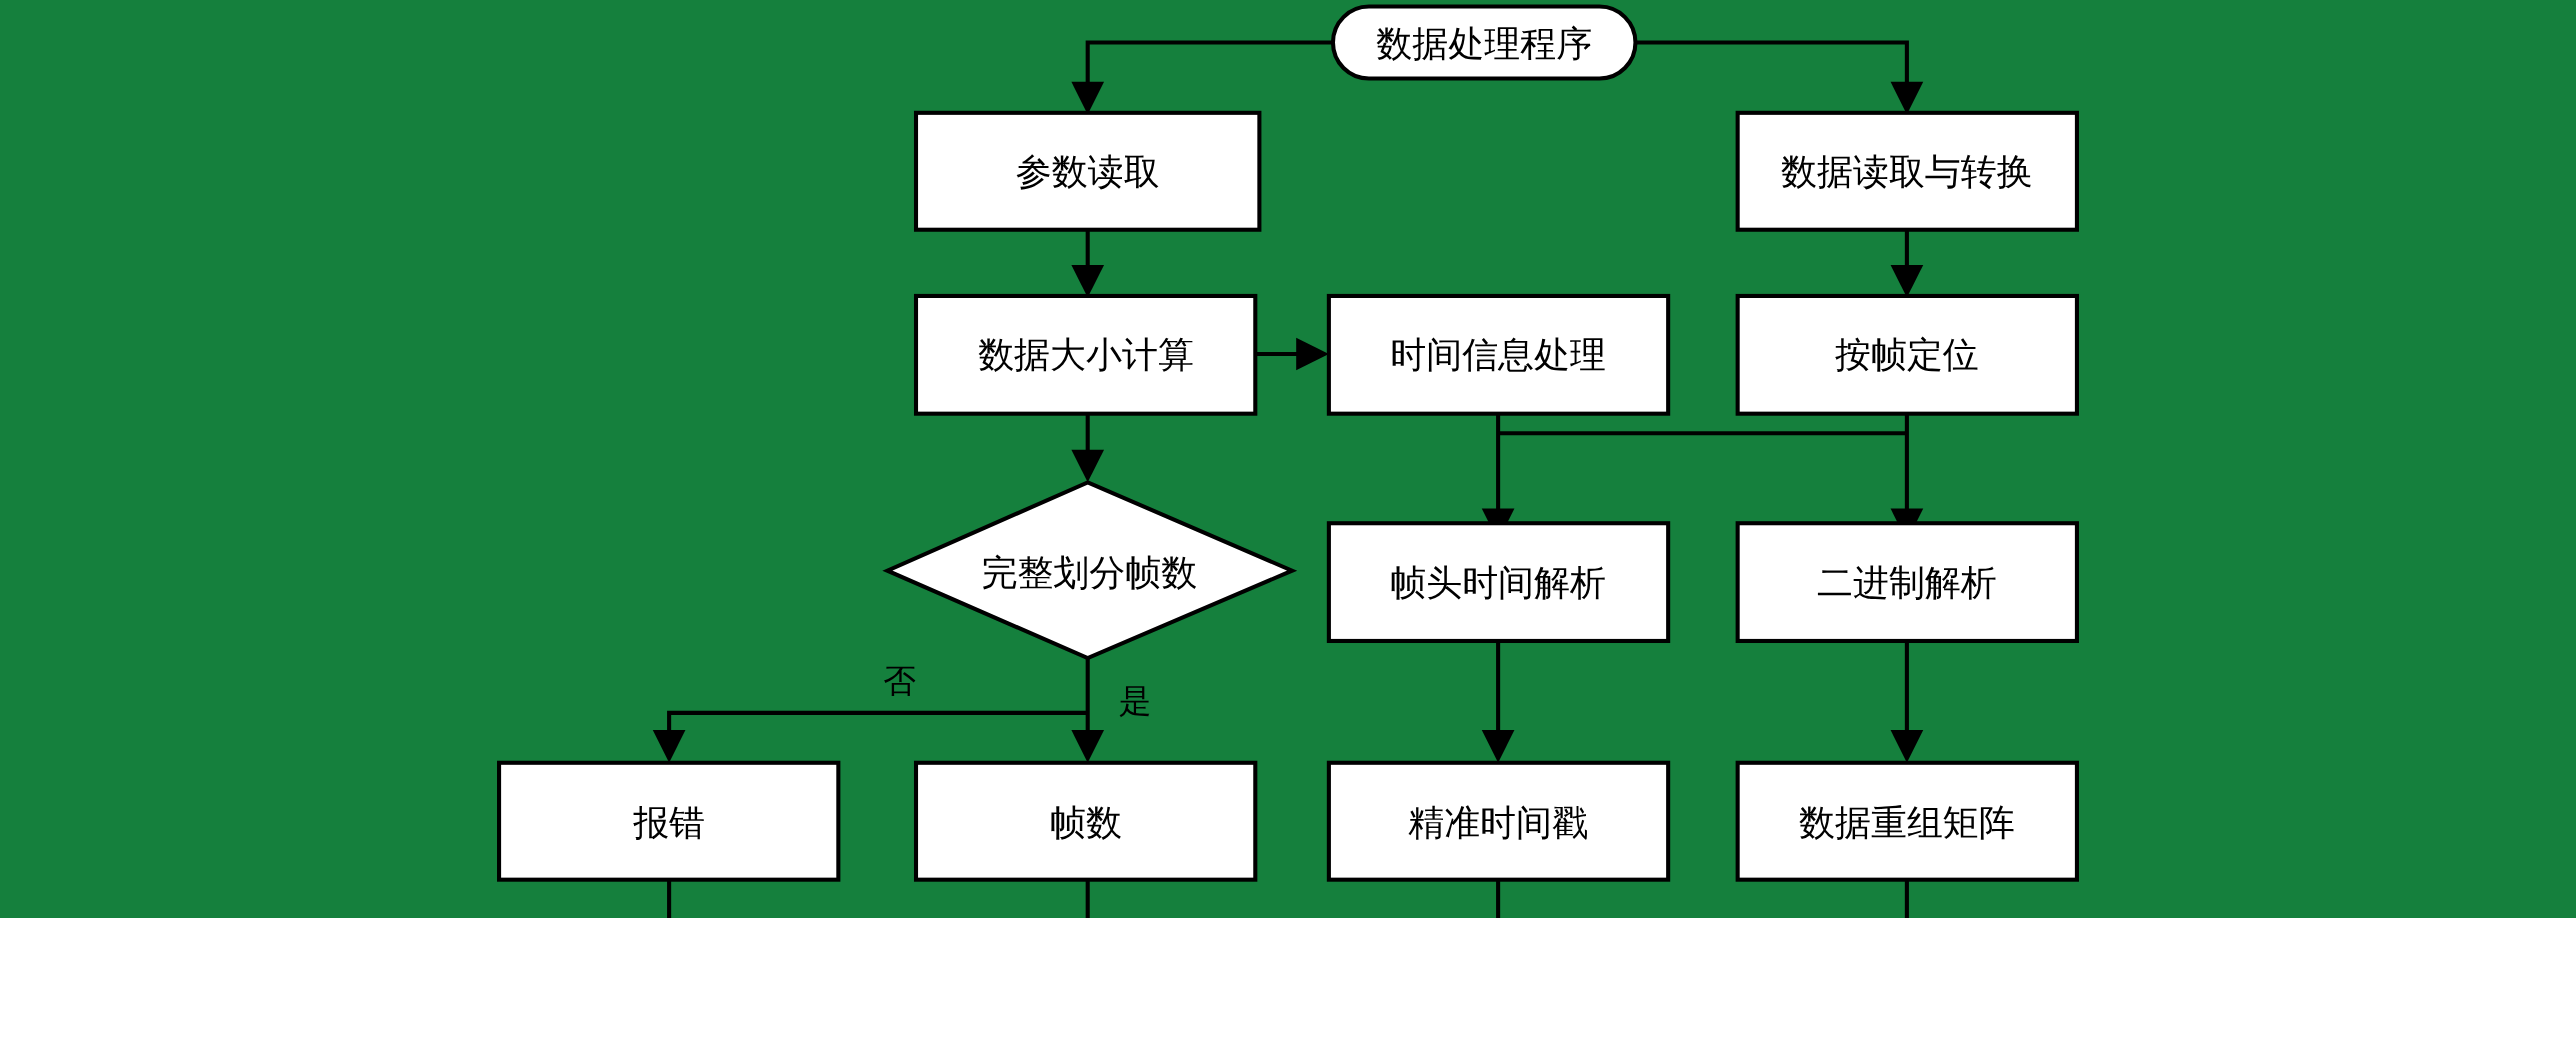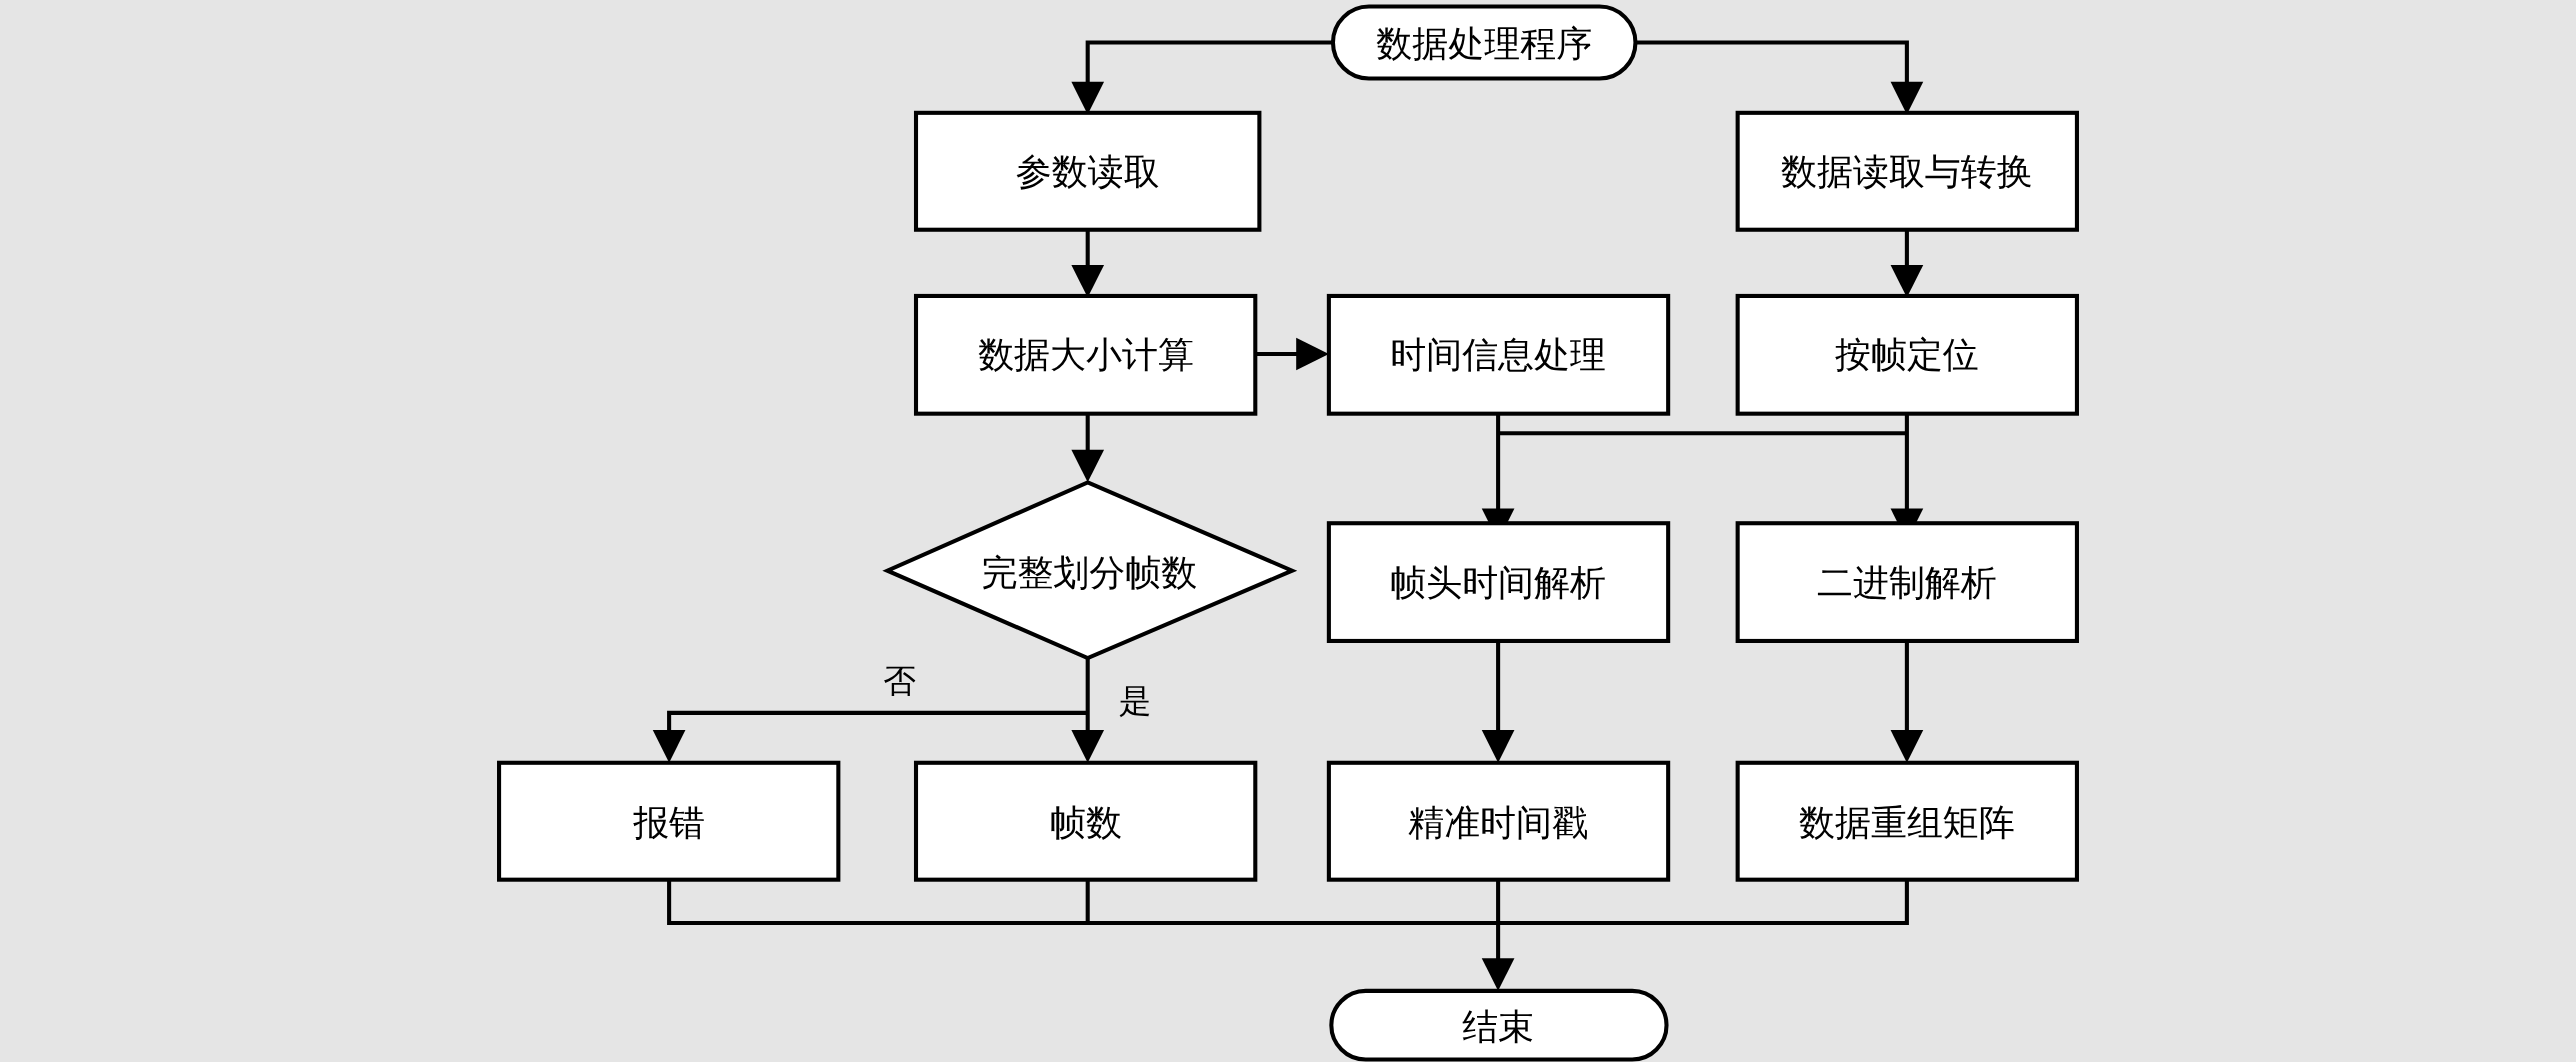--- a/index.html
+++ b/index.html
@@ -3,22 +3,22 @@
 <meta charset="utf-8">
 <style>
   html, body {
     margin: 0;
     padding: 0;
     background: #ffffff;
   }
   #canvas {
     position: relative;
     width: 2576px;
-    height: 1062px;
-    background: #e5e5e5;
+    height: 918px;
+    background: #15803d;
     font-family: "DejaVu Sans", "Liberation Sans", sans-serif;
     overflow: hidden;
   }
   #flow-svg {
     position: absolute;
     top: 0;
     left: 0;
     width: 2576px;
     height: 1062px;
   }

